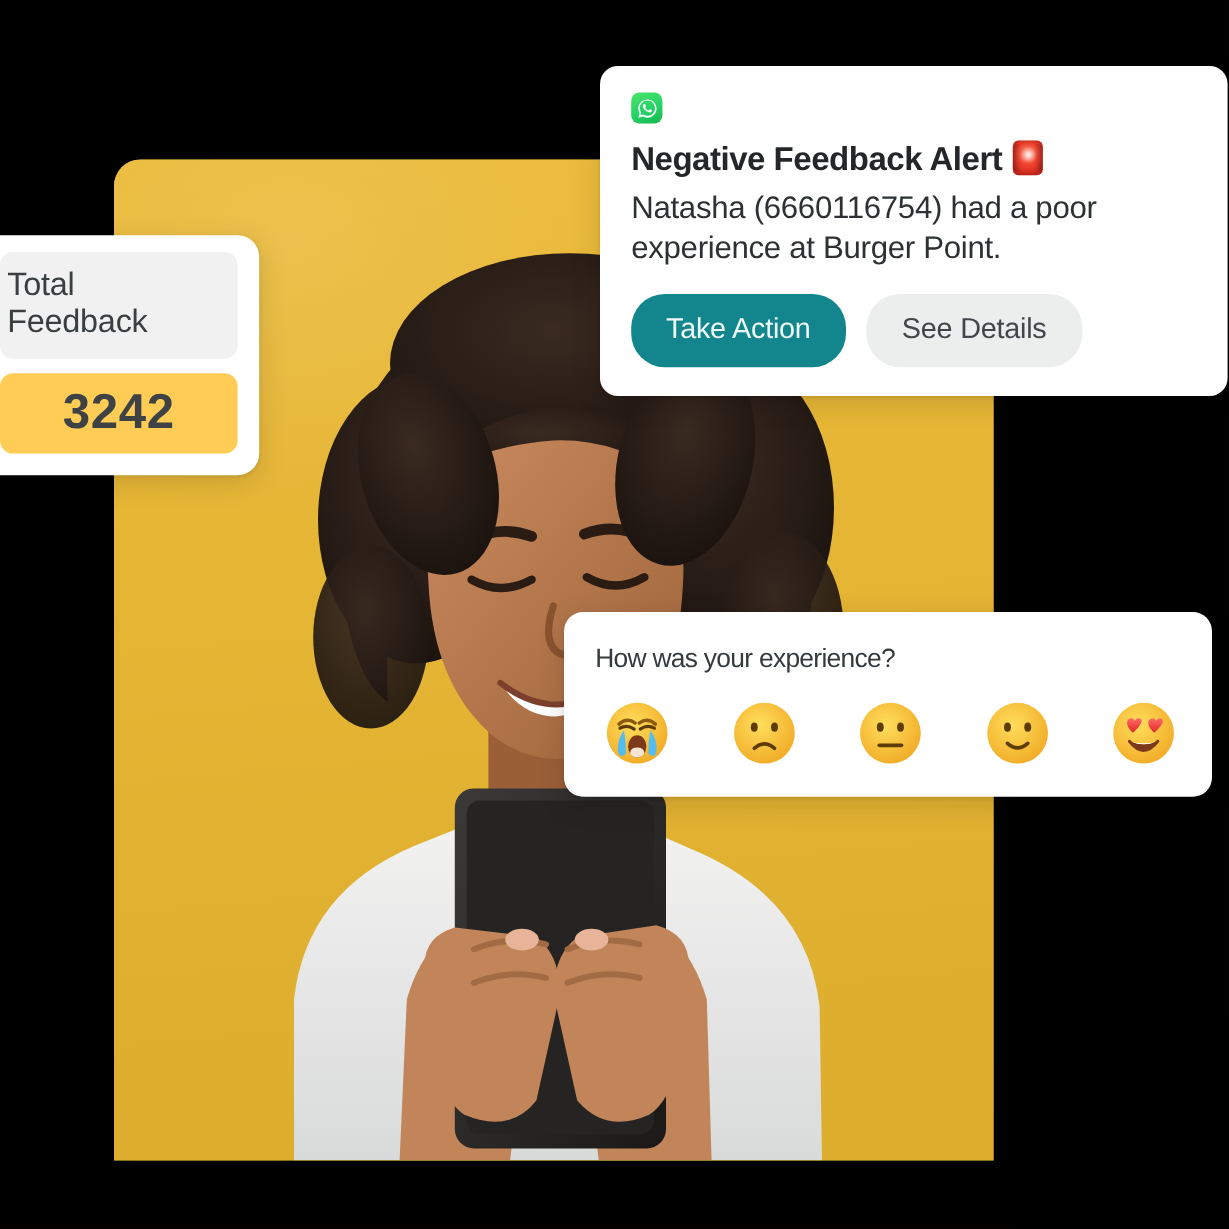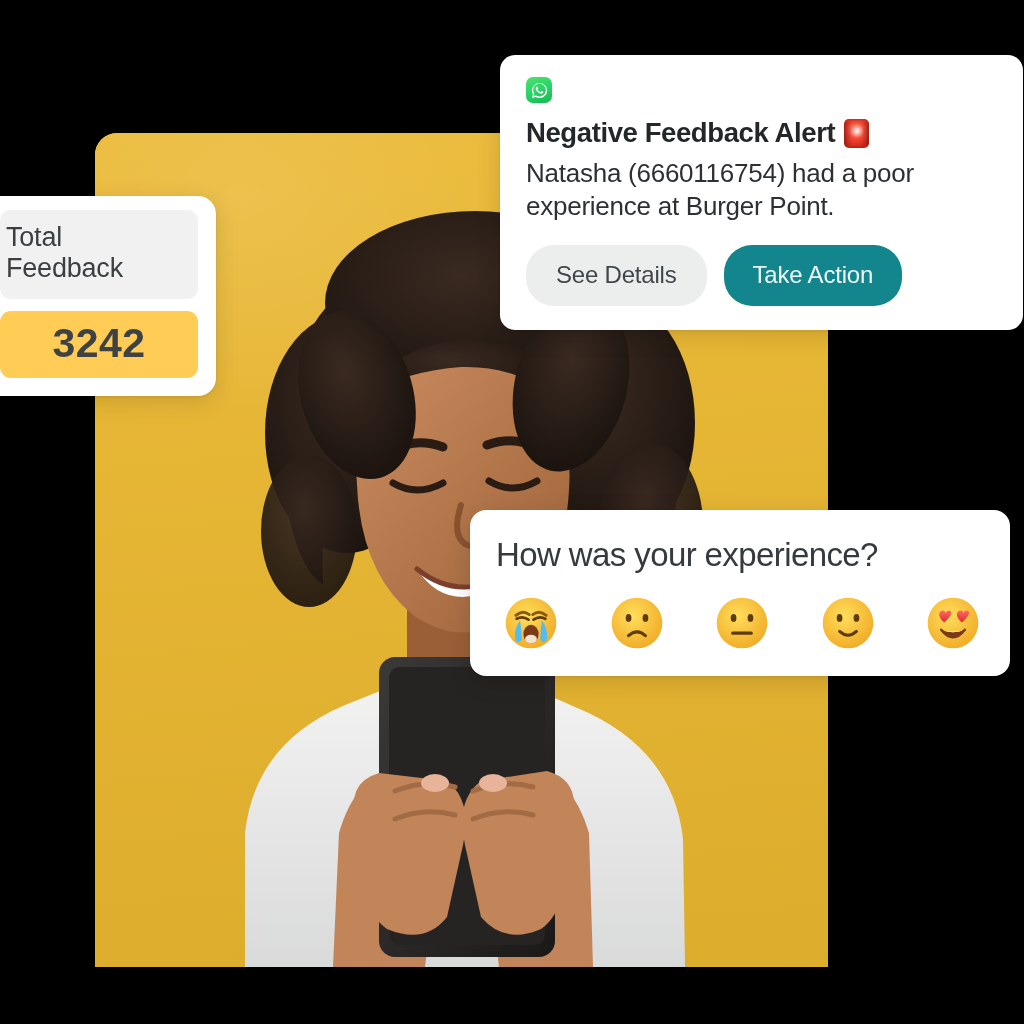--- a/index.html
+++ b/index.html
@@ -105,21 +105,20 @@
     background: linear-gradient(160deg, #4BE36A 0%, #25D366 55%, #17B84E 100%);
     display: flex;
     align-items: center;
     justify-content: center;
     box-shadow: 0 0 0 0.5px rgba(0,0,0,0.04);
   }
   .wa-icon svg { width: 19px; height: 19px; display: block; }
 
   .alert-title-row {
     display: flex;
-    align-items: center;
     gap: 9px;
     margin-top: 14px;
   }
   .alert-title {
     font-size: 27.5px;
     font-weight: 700;
     color: #242729;
     letter-spacing: -0.4px;
   }
   .siren {
@@ -185,21 +184,21 @@
 
   
   .experience-card {
     left: 470px;
     top: 510px;
     width: 540px;
     padding: 26px 24px 26px 26px;
     border-radius: 16px;
   }
   .experience-question {
-    font-size: 33px;
+    font-size: 22px;
     font-weight: 400;
     color: #343A3D;
     letter-spacing: -0.6px;
     white-space: nowrap;
   }
   .emoji-row {
     display: flex;
     gap: 0;
     justify-content: space-between;
     margin-top: 22px;
@@ -312,22 +311,22 @@
     </div>
 
     <div class="alert-title-row">
       <span class="alert-title">Negative Feedback Alert</span>
       <span class="siren"></span>
     </div>
 
     <div class="alert-body">Natasha (6660116754) had a poor experience at Burger Point.</div>
 
     <div class="alert-actions">
+      <button class="btn btn-primary">Take Action</button>
       <button class="btn btn-secondary">See Details</button>
-      <button class="btn btn-primary">Take Action</button>
     </div>
   </div>
 
   <div class="card experience-card">
     <div class="experience-question">How was your experience?</div>
 
     <div class="emoji-row">
 
       <button class="emoji-btn">
         <svg viewBox="0 0 64 64" aria-hidden="true">

